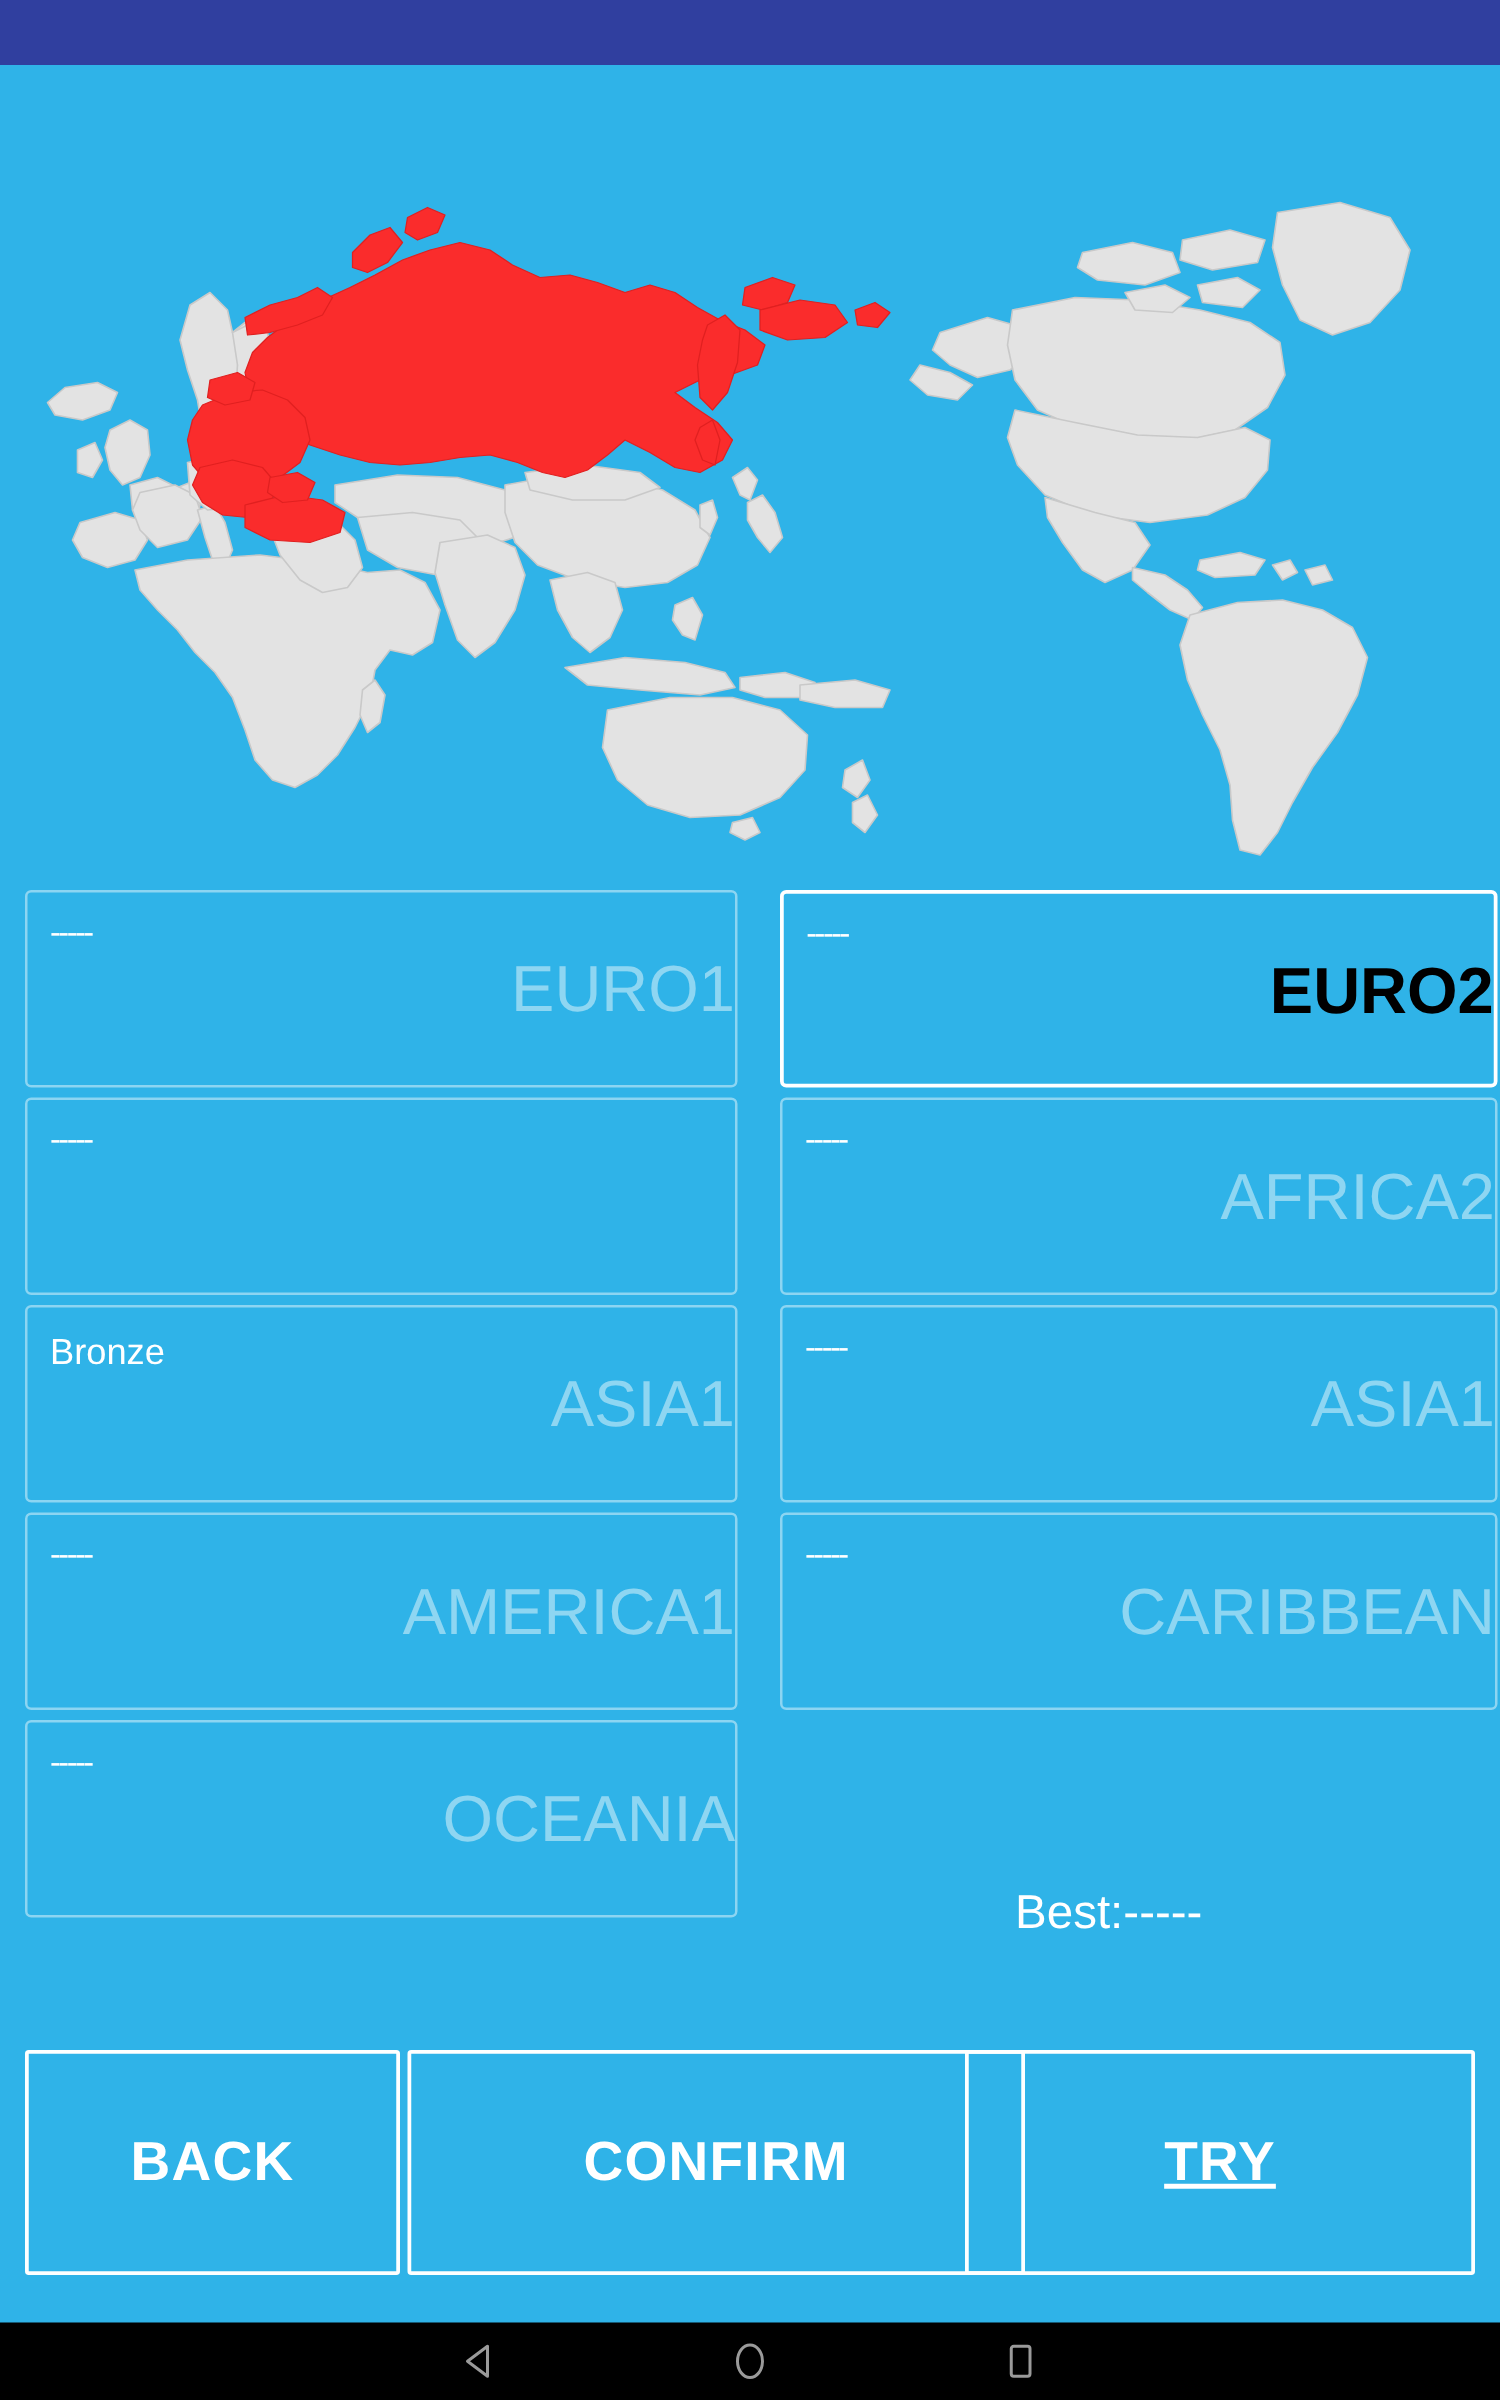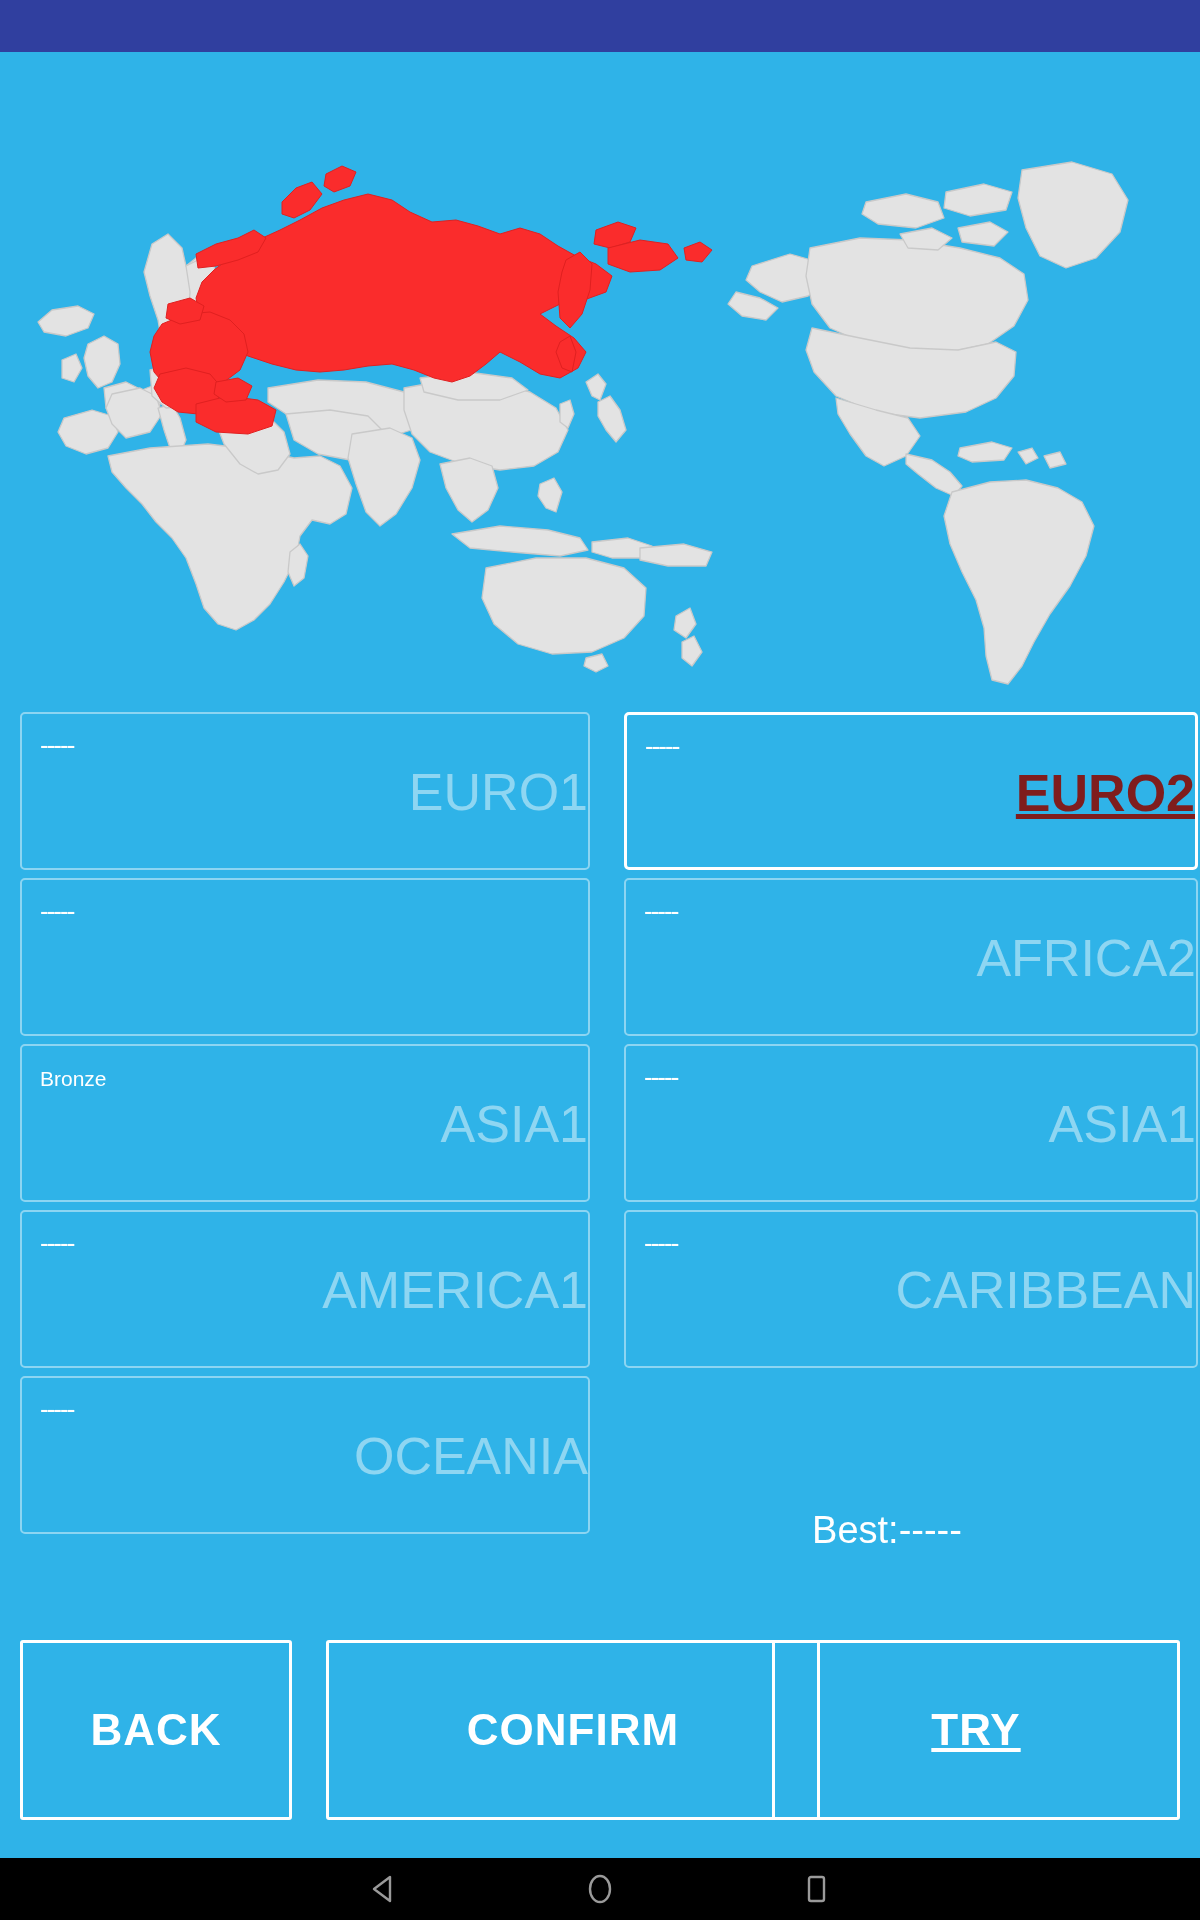--- a/index.html
+++ b/index.html
@@ -41,39 +41,38 @@
     border-radius:5px;
     background:transparent;
     cursor:pointer;
   }
   .region-btn.left { left:20px;  width:570px; }
   .region-btn.right{ left:624px; width:574px; }
   .region-btn.active{ border-color:#FFFFFF; border-width:3px; }
 
   .badge{
     position:absolute; left:18px; top:22px;
-    font-size:21px; line-height:1;
+    font-size:29px; line-height:1;
     color:#FFFFFF;
     letter-spacing:0px;
     white-space:nowrap;
   }
   .badge.dashes{
     font-size:26px; top:18px; letter-spacing:-2px;
   }
   .region-label{
     position:absolute; left:0; right:0; top:52px;
     text-align:right;
     font-size:52px; line-height:1;
     color:rgba(255,255,255,0.46);
     white-space:nowrap;
   }
   .region-btn.active .region-label{
-    color:#7f1d1d;
+    color:#000000;
     font-weight:bold;
-    text-decoration:underline;
   }
 
   
   #best-score{
     position:absolute;
     left:600px; top:1470px;
     width:574px; height:120px;
     display:flex; align-items:center; justify-content:center;
     font-size:38px; color:#FFFFFF;
     letter-spacing:0px;
@@ -91,21 +90,21 @@
     border-radius:3px;
     background:transparent;
     color:#FFFFFF;
     font-size:44px;
     font-weight:bold;
     letter-spacing:1px;
     cursor:pointer;
     font-family:"Liberation Sans", sans-serif;
     display:flex; align-items:center; justify-content:center;
   }
-  #btn-back   { left:20px;  width:272px; }
+  #btn-back   { left:20px;  width:300px; }
   #btn-confirm{ left:326px; width:494px; }
   #btn-try    { left:772px; width:408px;text-decoration:underline; }
 
   
   #nav-bar{
     position:absolute; left:0; top:1858px;
     width:1200px; height:62px;
     background:#000000;
     display:flex; align-items:center; justify-content:center;
     gap:176px;

